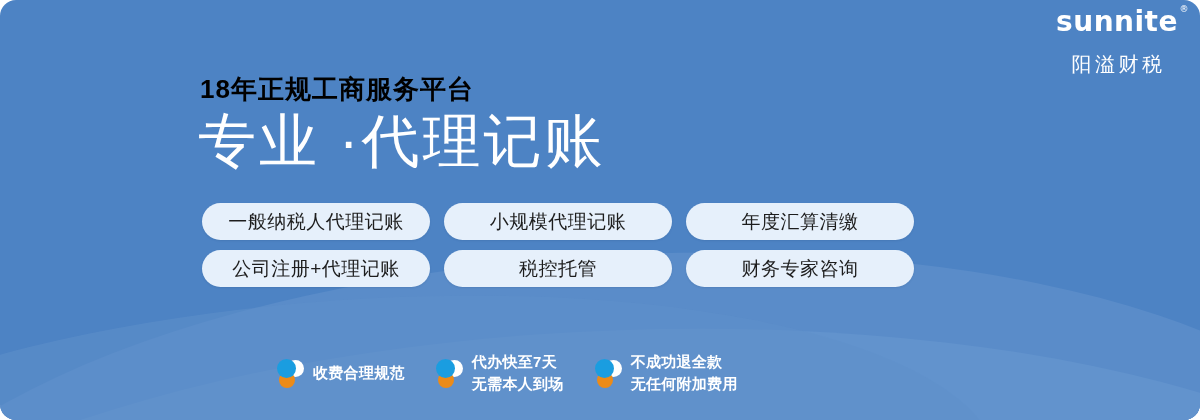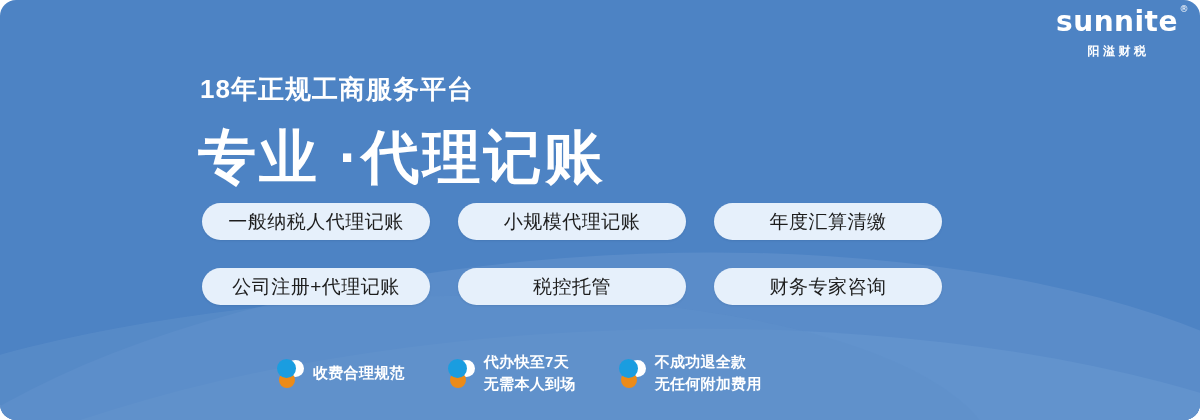--- a/index.html
+++ b/index.html
@@ -75,62 +75,61 @@
   }
   #logo-reg {
     position: absolute;
     top: -3px;
     right: -11px;
     font-size: 9px;
     font-weight: 400;
     line-height: 1;
   }
   #logo-cn {
-    margin-top: 9px;
-    font-size: 12px;
-    font-weight: 700;
+    margin-top: 18px;
+    font-size: 20px;
+    font-weight: 400;
     letter-spacing: 3.5px;
     padding-left: 3px;
   }
 
   
   #eyebrow {
     position: absolute;
     left: 200px;
     top: 76px;
     font-size: 26px;
     font-weight: 700;
     letter-spacing: 1px;
-    color: #ffffff;
+    color: #000000;
     line-height: 1;
     white-space: nowrap;
   }
   #headline {
     position: absolute;
     left: 198px;
-    top: 124px;
+    top: 108px;
     font-size: 58px;
-    font-weight: 700;
+    font-weight: 400;
     letter-spacing: 3px;
     color: #ffffff;
     line-height: 1.15;
     white-space: nowrap;
   }
 
   
   #pill-grid {
     position: absolute;
     left: 202px;
     top: 203px;
     display: grid;
     grid-template-columns: 228px 228px 228px;
     grid-auto-rows: 37px;
     column-gap: 14px;
     row-gap: 10px;
-    gap: 28px;
   }
   .pill {
     background: #e6f0fb;
     border-radius: 19px;
     display: flex;
     align-items: center;
     justify-content: center;
     color: #1d1d1d;
     font-size: 19px;
     font-weight: 500;
@@ -138,21 +137,21 @@
     white-space: nowrap;
     box-shadow: 0 1px 2px rgba(28,60,100,.13);
   }
 
   
   #features {
     position: absolute;
     left: 276px;
     top: 351px;
     display: flex;
-    gap: 42px;
+    gap: 30px;
   }
   .feature {
     display: flex;
     align-items: center;
   }
   .feature-icon {
     position: relative;
     width: 28px;
     height: 34px;
     flex: 0 0 28px;

